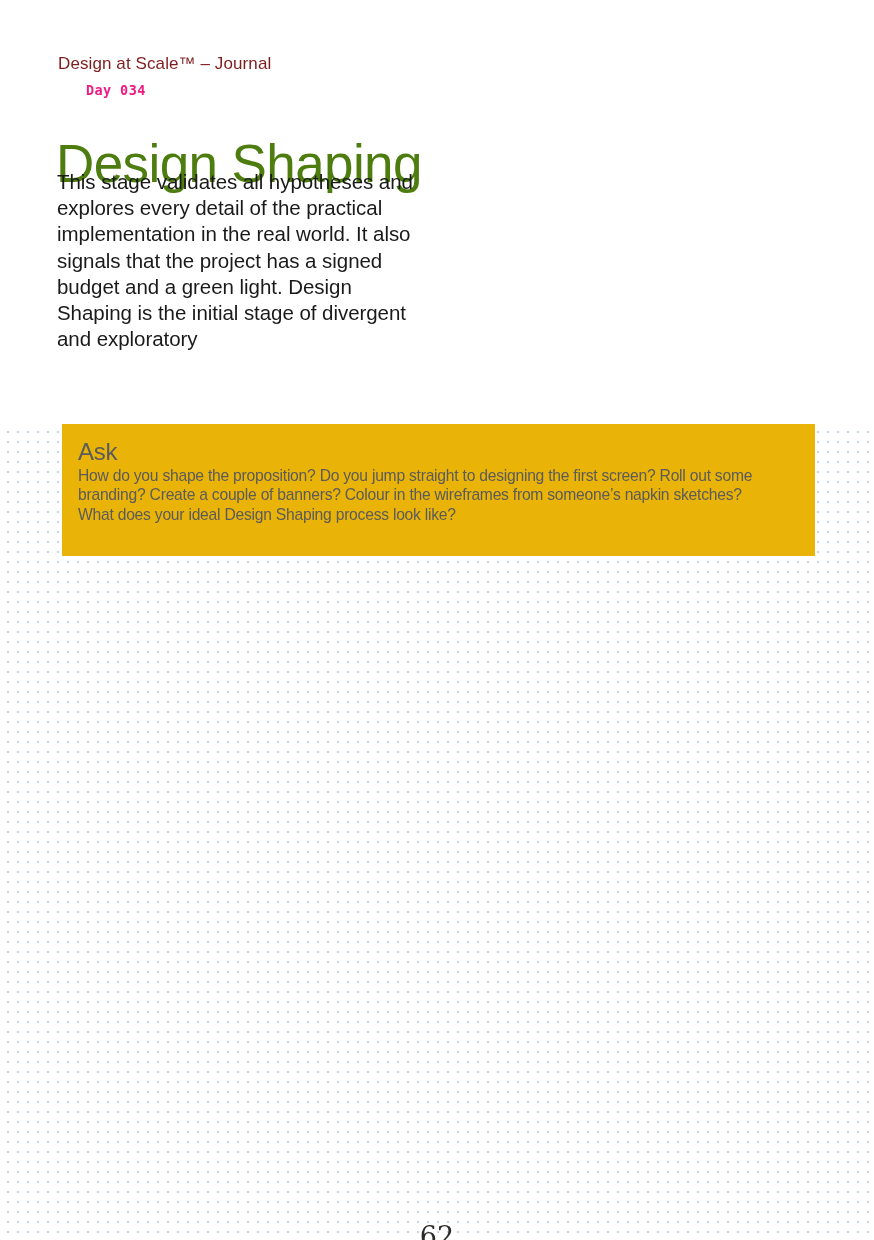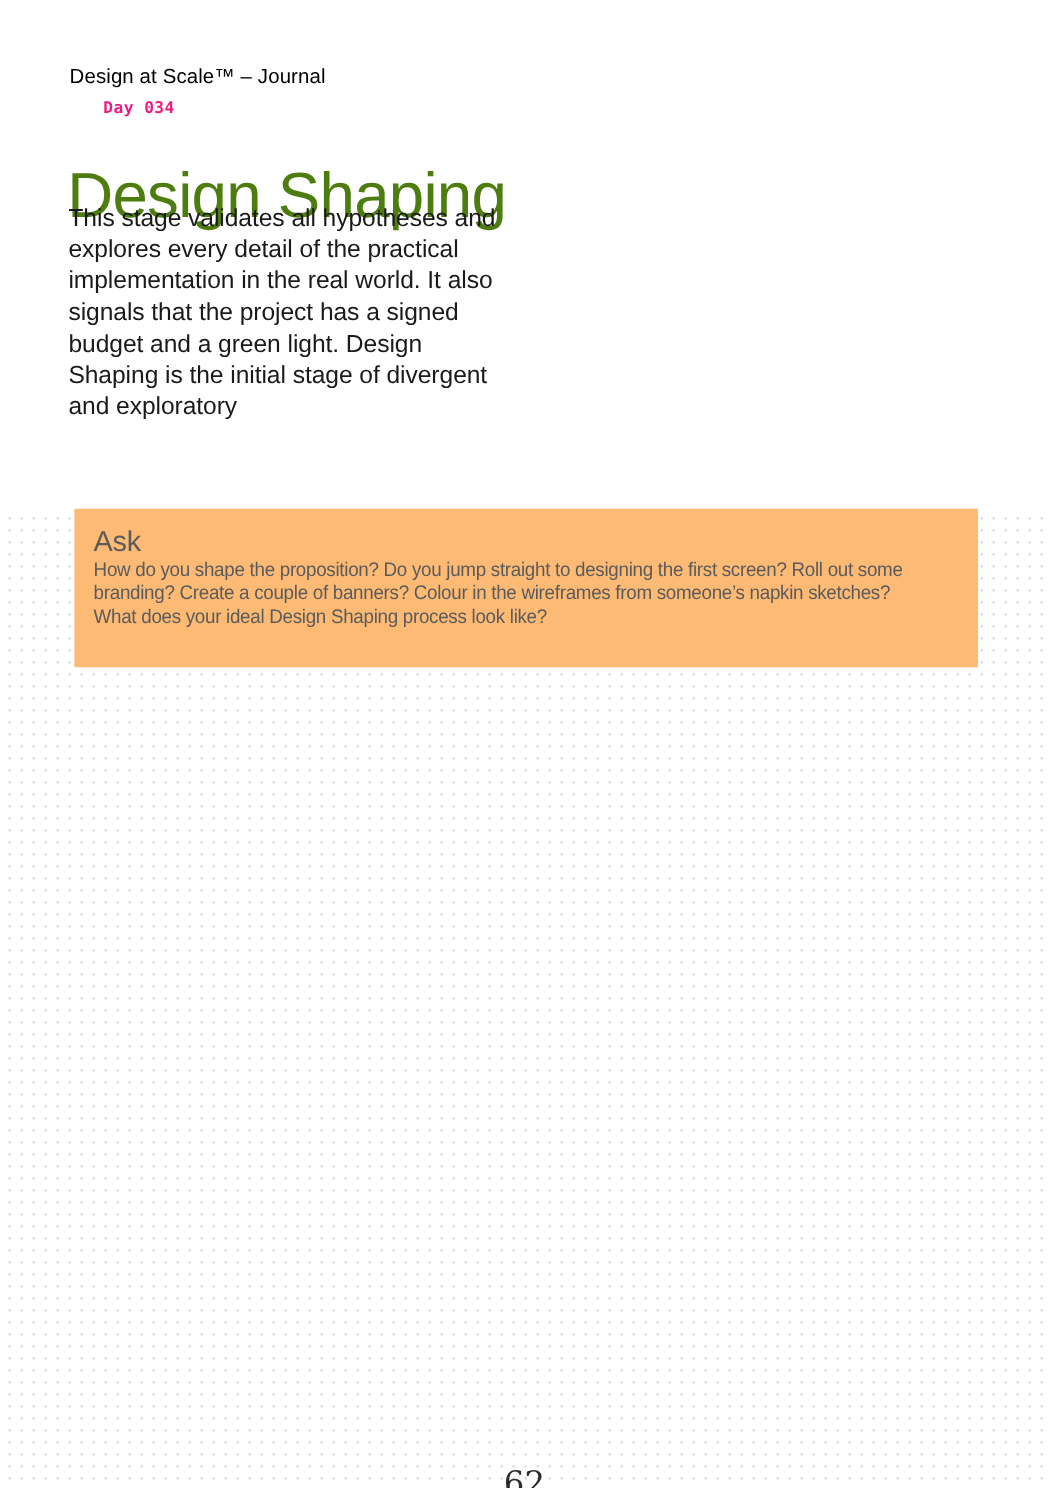--- a/index.html
+++ b/index.html
@@ -27,21 +27,21 @@
     background-position: 3px 2px;
   }
 
   
   #masthead {
     position: absolute;
     left: 58px;
     top: 54px;
     font-family: "Liberation Sans", sans-serif;
     font-size: 17px;
-    color: #000000;
+    color: #7f1d1d;
     letter-spacing: 0.1px;
     white-space: nowrap;
   }
 
   #day-counter {
     position: absolute;
     left: 57px;
     top: 82px;
     font-family: "DejaVu Sans Mono", monospace;
     font-size: 13.5px;
@@ -85,21 +85,21 @@
   #intro-col-left  { width: 372px; }
   #intro-col-right { width: 352px; }
 
   
   #ask-card {
     position: absolute;
     left: 62px;
     top: 424px;
     width: 753px;
     height: 132px;
-    background: #fdba74;
+    background: #eab308;
   }
   #ask-heading {
     position: absolute;
     left: 16px;
     top: 16px;
     font-family: "Liberation Sans", sans-serif;
     font-size: 24px;
     font-weight: 500;
     color: #5b5b5b;
     letter-spacing: -0.2px;

